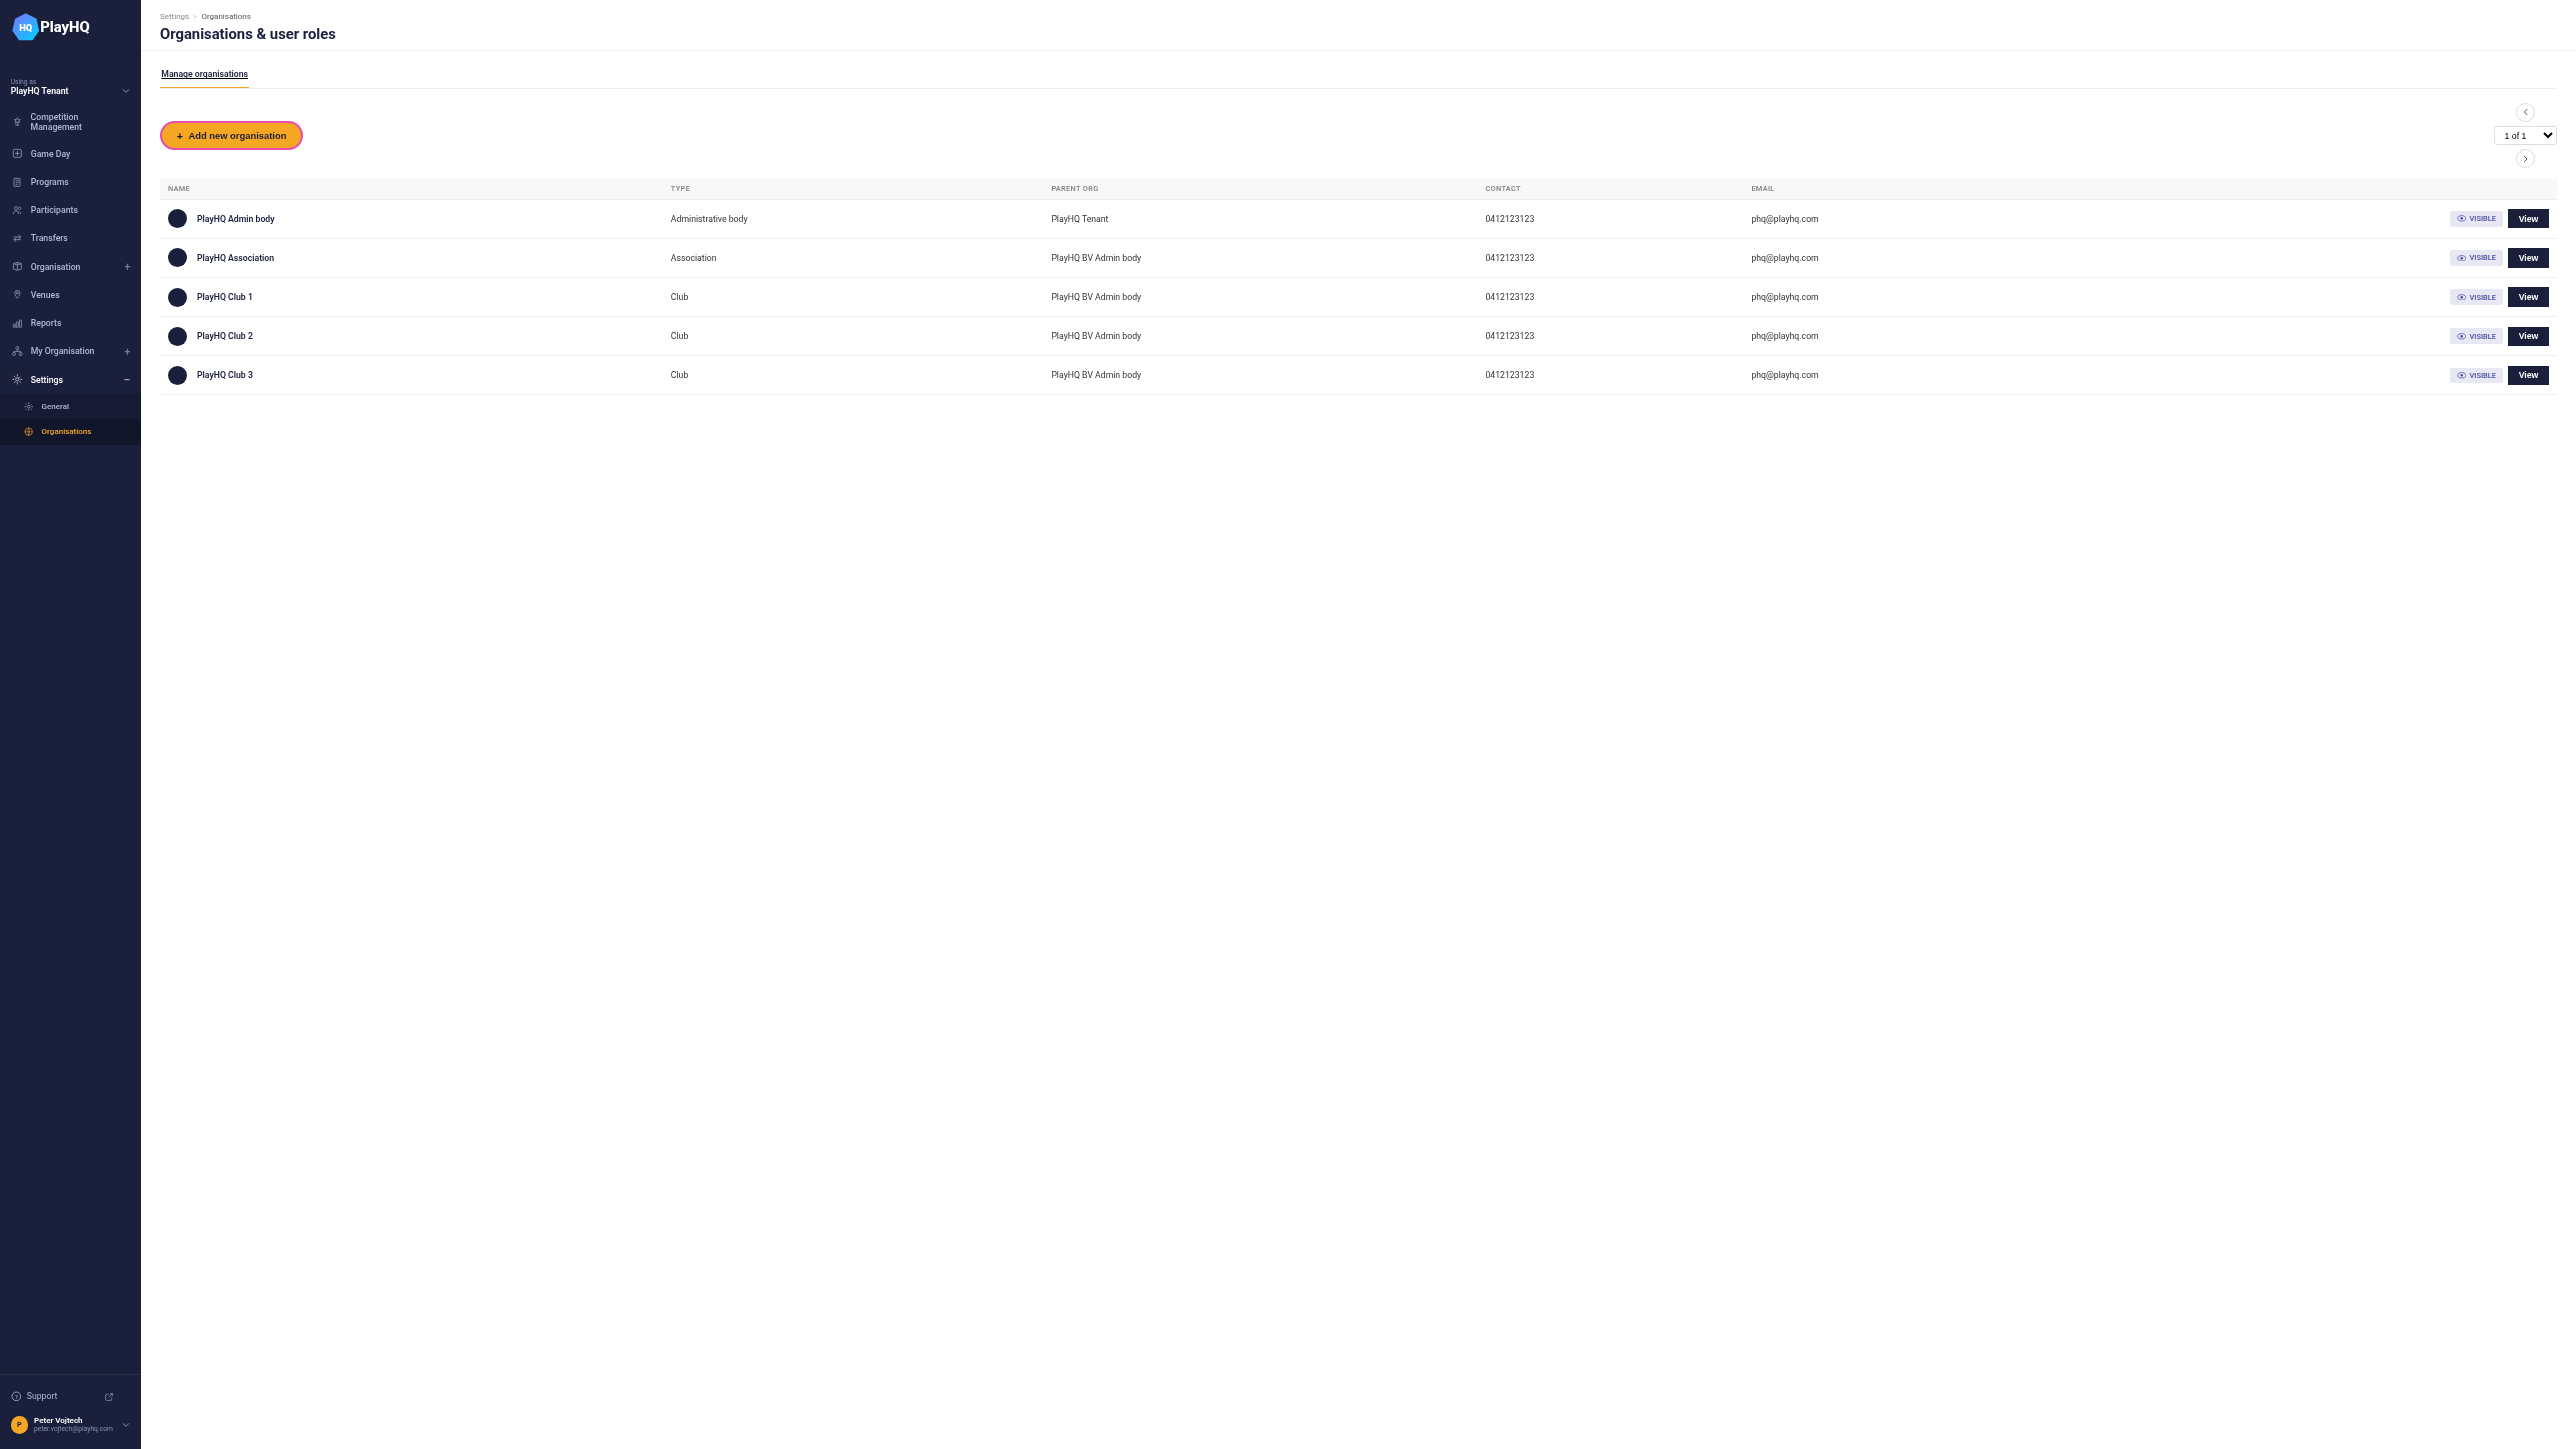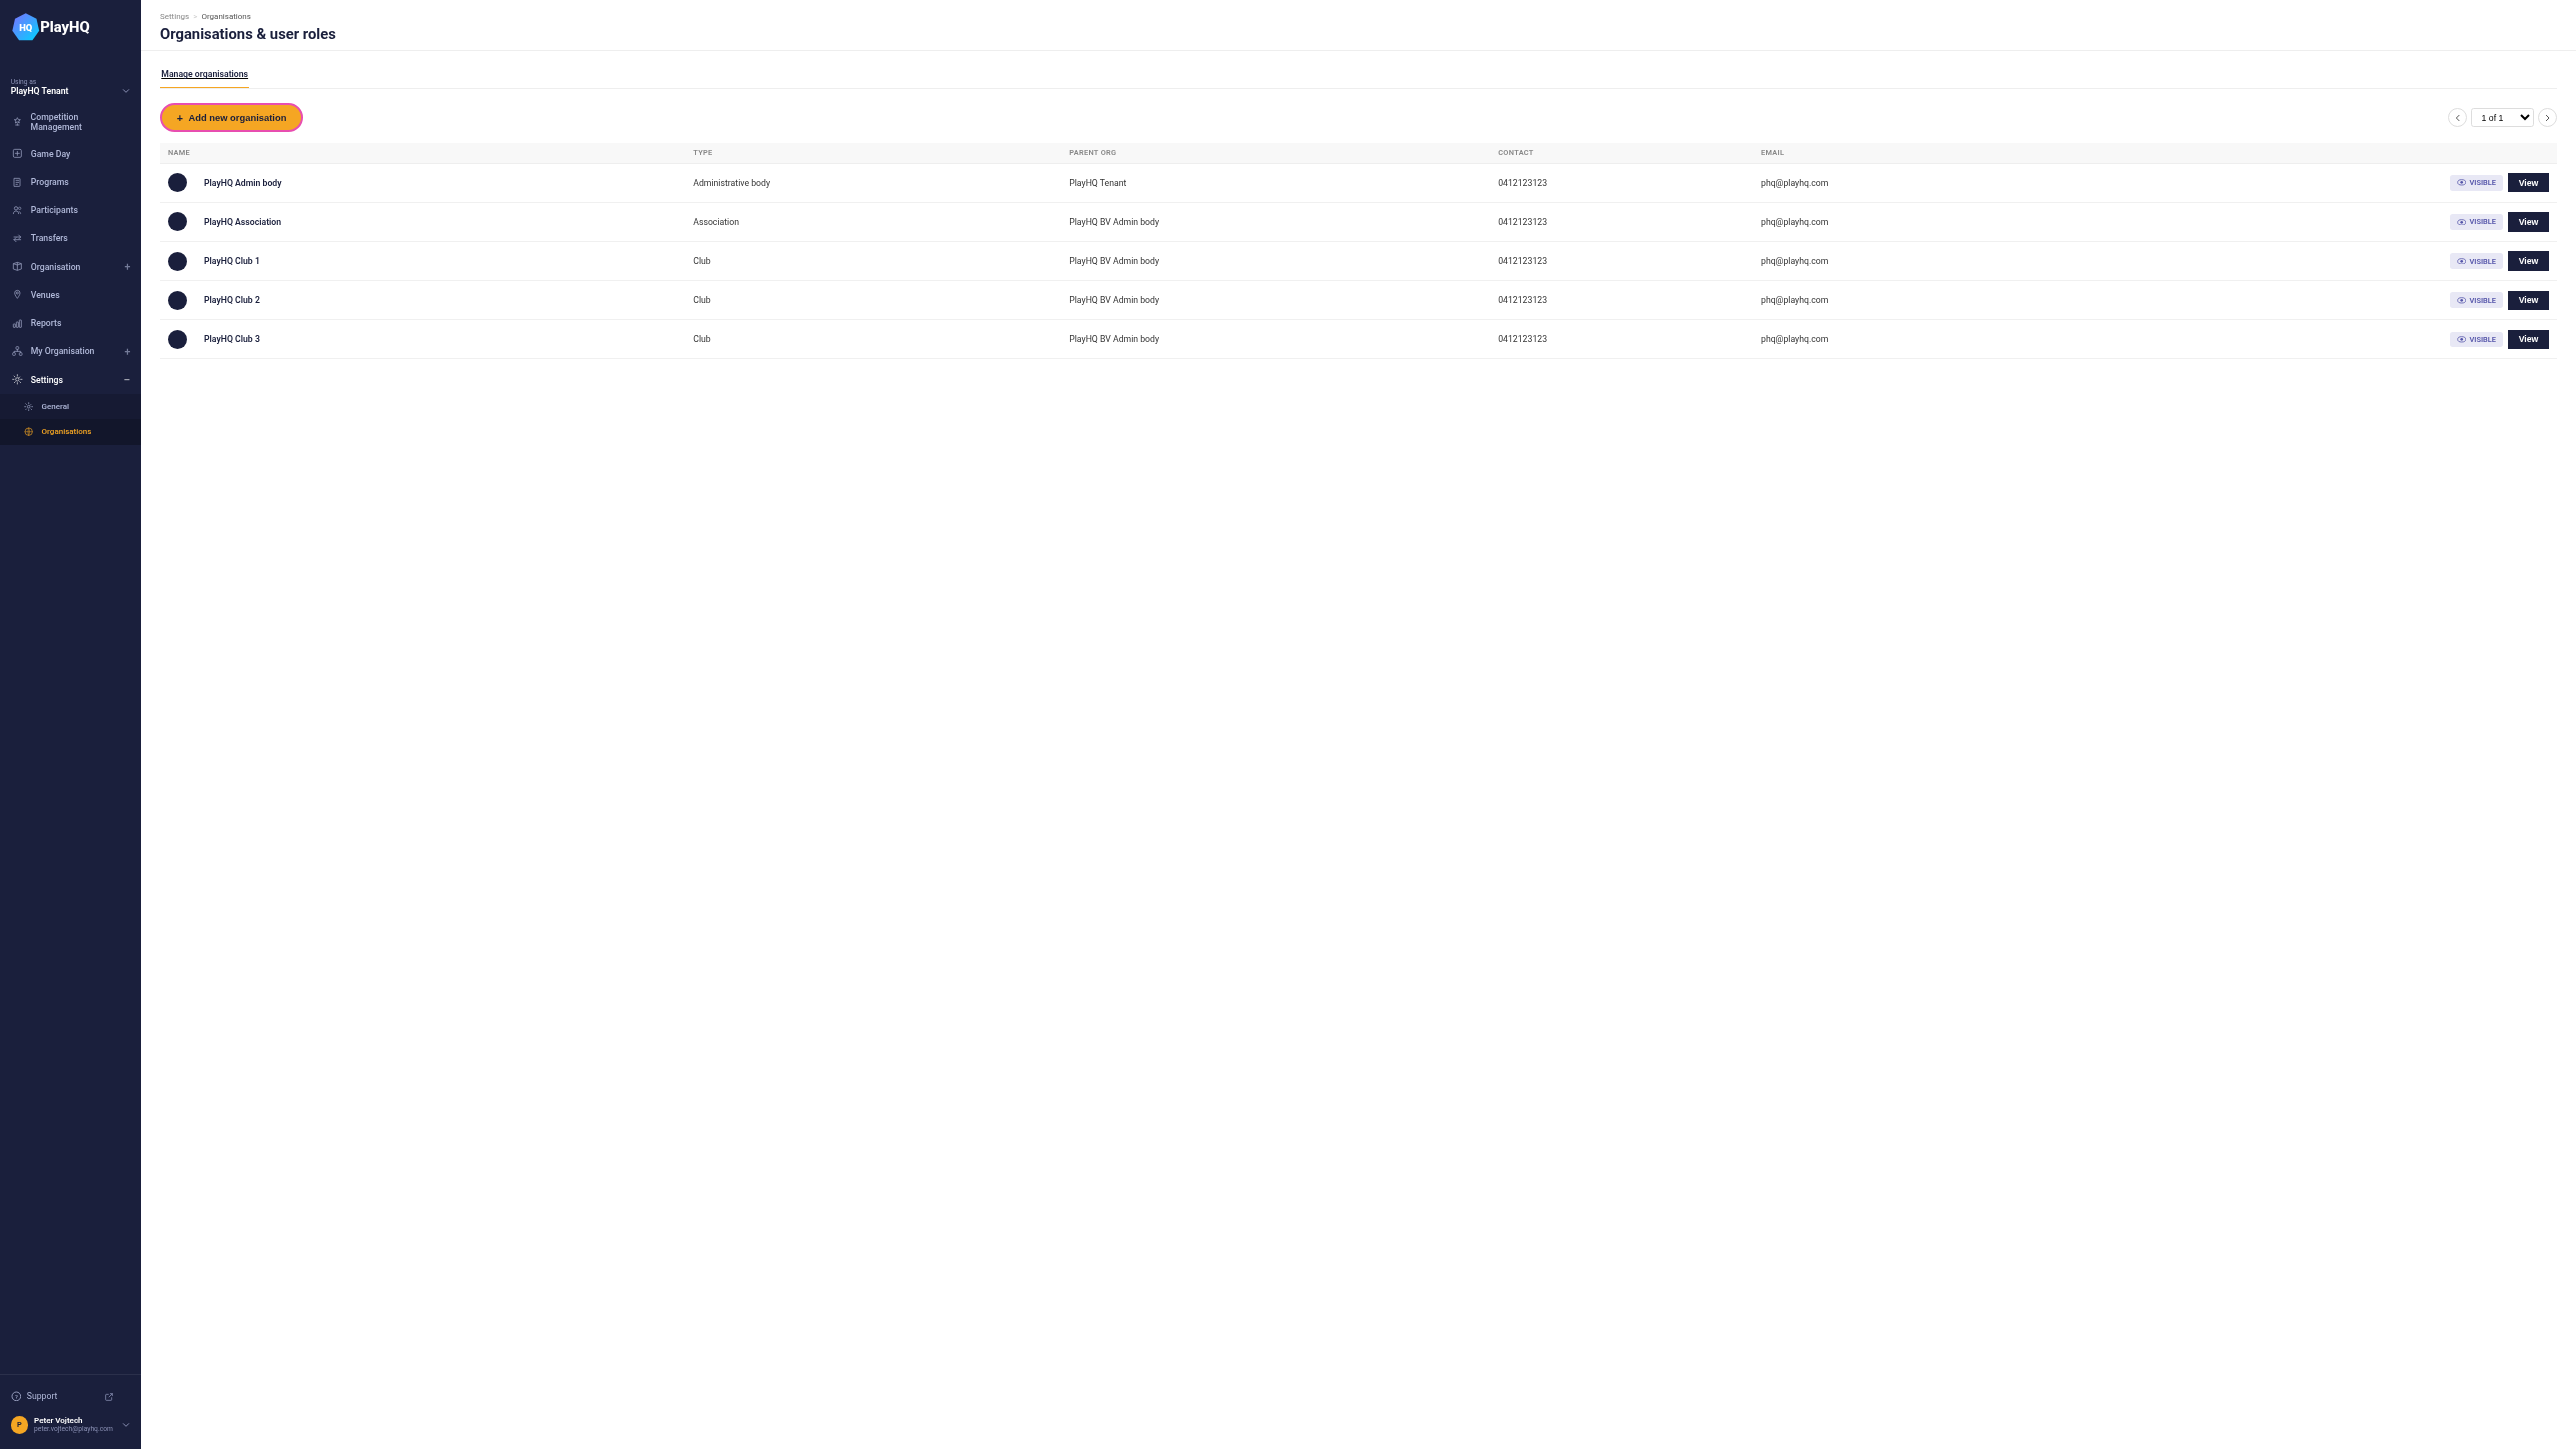--- a/index.html
+++ b/index.html
@@ -115,21 +115,21 @@
       color: #1a1f3c;
       border: 2px solid #e84eb0;
       border-radius: 20px;
       padding: 6.7px 14.8px;
       font-size: 9.4px; font-weight: 700;
       cursor: pointer;
       outline: none;
     }
 
     .pagination {
-      display: flex; align-items: center; gap: 4px;
+      display: flex; align-items: center; gap: 4px; flex-direction: column;
     }
     .pagination-btn {
       width: 19px; height: 19px; border-radius: 50%;
       border: 0.7px solid #ddd; background: #fff;
       cursor: pointer; display: flex; align-items: center; justify-content: center;
       font-size: 9.4px; color: #555;
     }
     .pagination-select {
       border: 0.7px solid #ddd; border-radius: 2.7px;
       padding: 2.7px 13.4px 2.7px 5.4px;
@@ -147,21 +147,21 @@
       letter-spacing: 0.3px;
       text-transform: uppercase;
     }
     .org-table td {
       padding: 9.4px 8px;
       border-bottom: 0.7px solid #f0f0f0;
       font-size: 8.7px; color: #333;
       vertical-align: middle;
     }
 
-    .org-name-cell { display: flex; align-items: center; gap: 17px; }
+    .org-name-cell { display: flex; align-items: center; gap: 10px; }
     .org-avatar {
       width: 19px; height: 19px; border-radius: 50%;
       background: #1a1f3c; flex-shrink: 0;
     }
     .org-name-text { font-weight: 600; color: #1a1f3c; }
     .org-type { color: #888; }
     .org-parent { color: #555; }
     .org-contact { color: #555; }
     .org-email { color: #555; }
 

